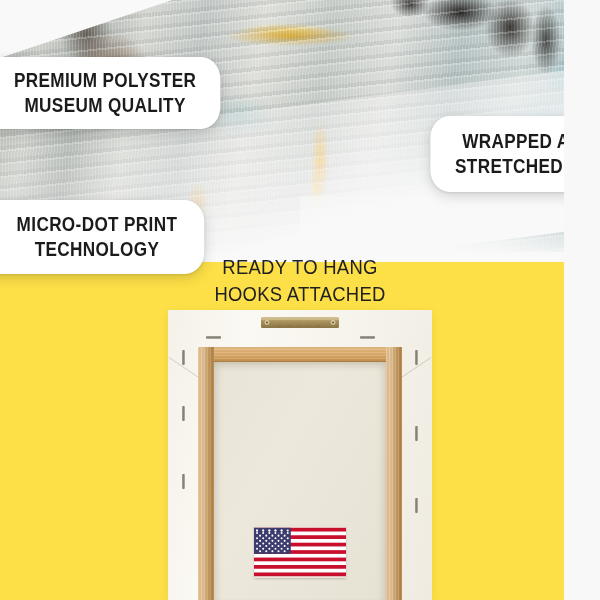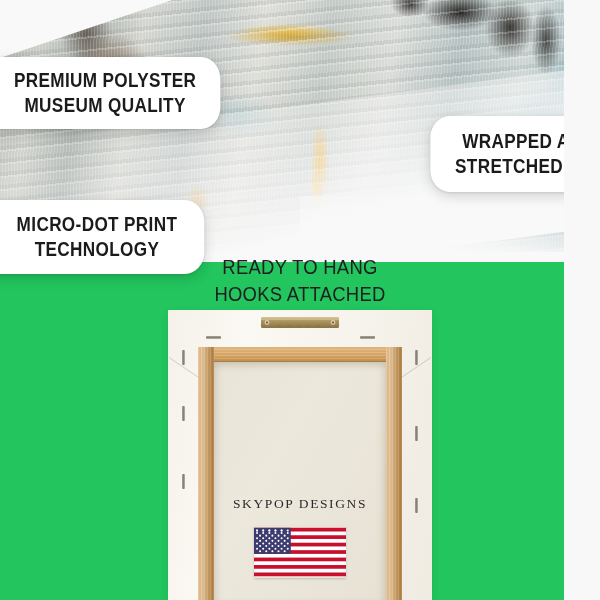--- a/index.html
+++ b/index.html
@@ -13,21 +13,21 @@
     background: #f8f8f8;
     font-family: "Liberation Sans", sans-serif;
     position: relative;
   }
 
   #stage {
     position: absolute;
     inset: 0;
     width: 564px;
     height: 600px;
-    background: #22c55e;
+    background: #fde047;
     overflow: hidden;
   }
 
   
   .photo-wrap {
     position: absolute;
     left: 0; top: 0;
     width: 600px;
     height: 262px;
     overflow: hidden;
@@ -336,21 +336,20 @@
     <div class="bar bar-top"></div>
     <div class="bar bar-left"></div>
     <div class="bar bar-right"></div>
     <div class="inner-shade"></div>
 
     <div class="staple" style="left:14px; top:96px;"></div>
     <div class="staple" style="left:14px; top:164px;"></div>
     <div class="staple" style="right:14px; top:116px;"></div>
     <div class="staple" style="right:14px; top:188px;"></div>
 
-    <div id="brand-name">SKYPOP DESIGNS</div>
 
     <div class="flag">
       <svg viewBox="0 0 190 100" width="92" height="52" aria-hidden="true">
         <rect width="190" height="100" fill="#ffffff"></rect>
         <g fill="#c8102e">
           <rect y="0" width="190" height="7.7"></rect>
           <rect y="15.4" width="190" height="7.7"></rect>
           <rect y="30.8" width="190" height="7.7"></rect>
           <rect y="46.2" width="190" height="7.7"></rect>
           <rect y="61.5" width="190" height="7.7"></rect>

